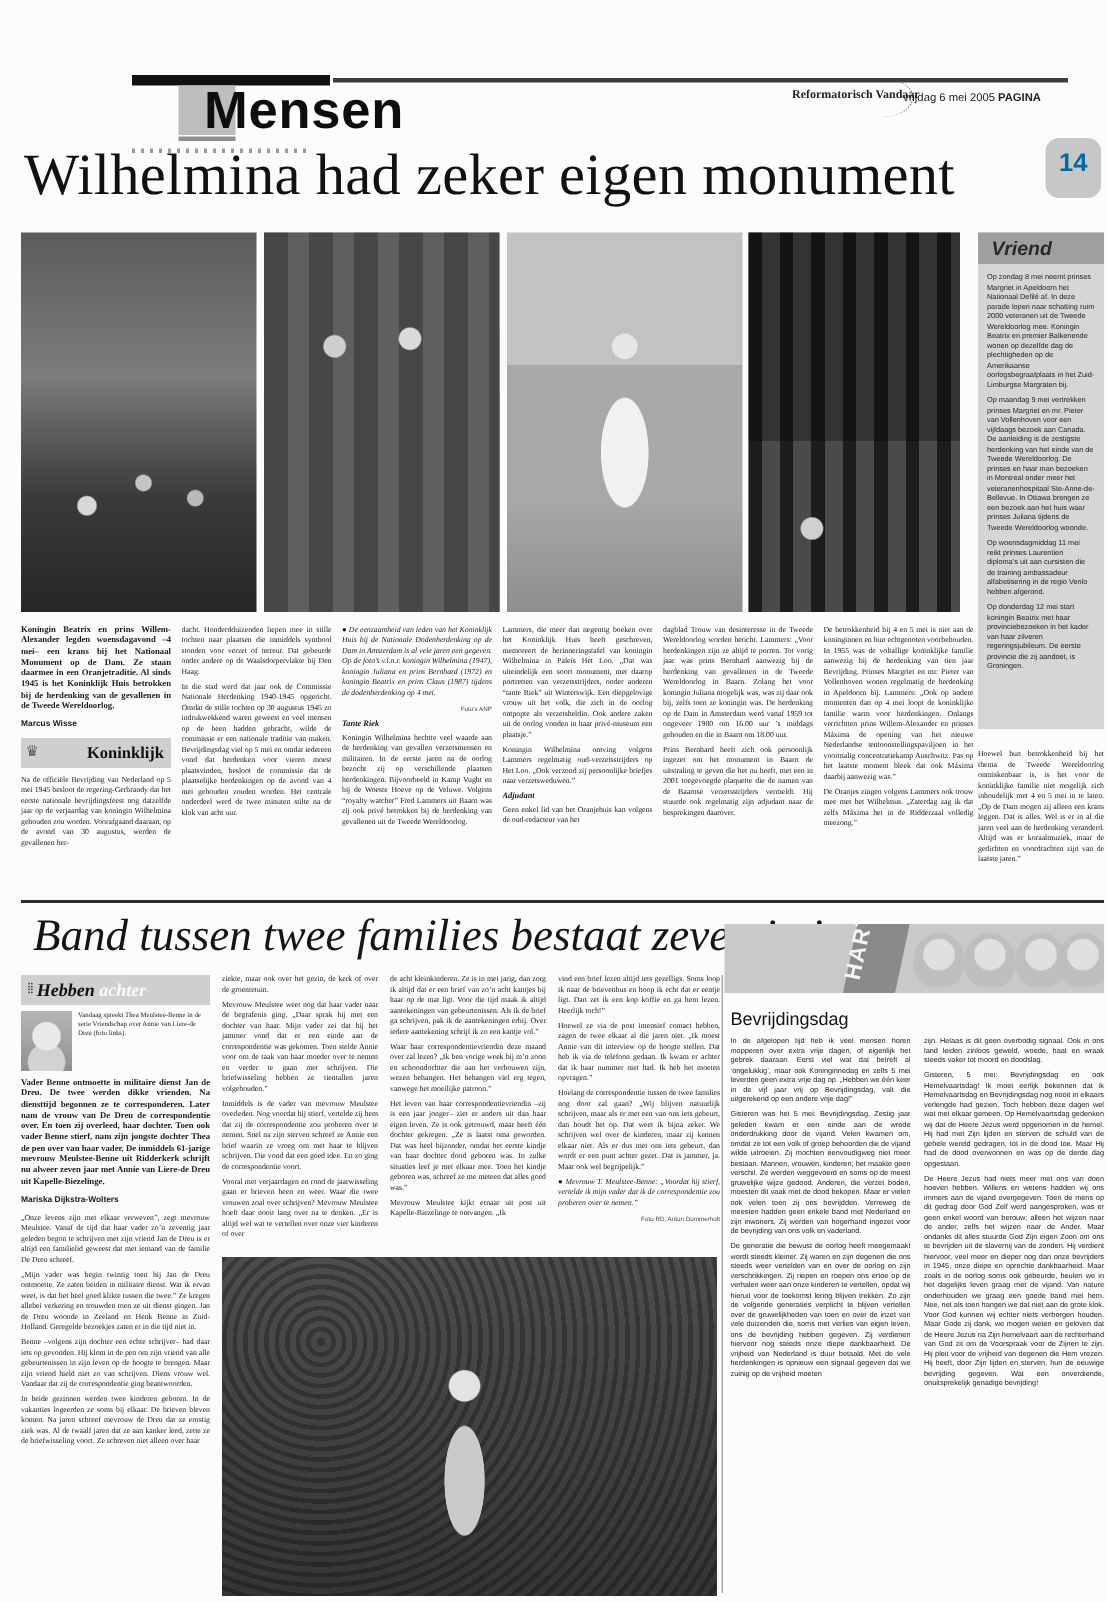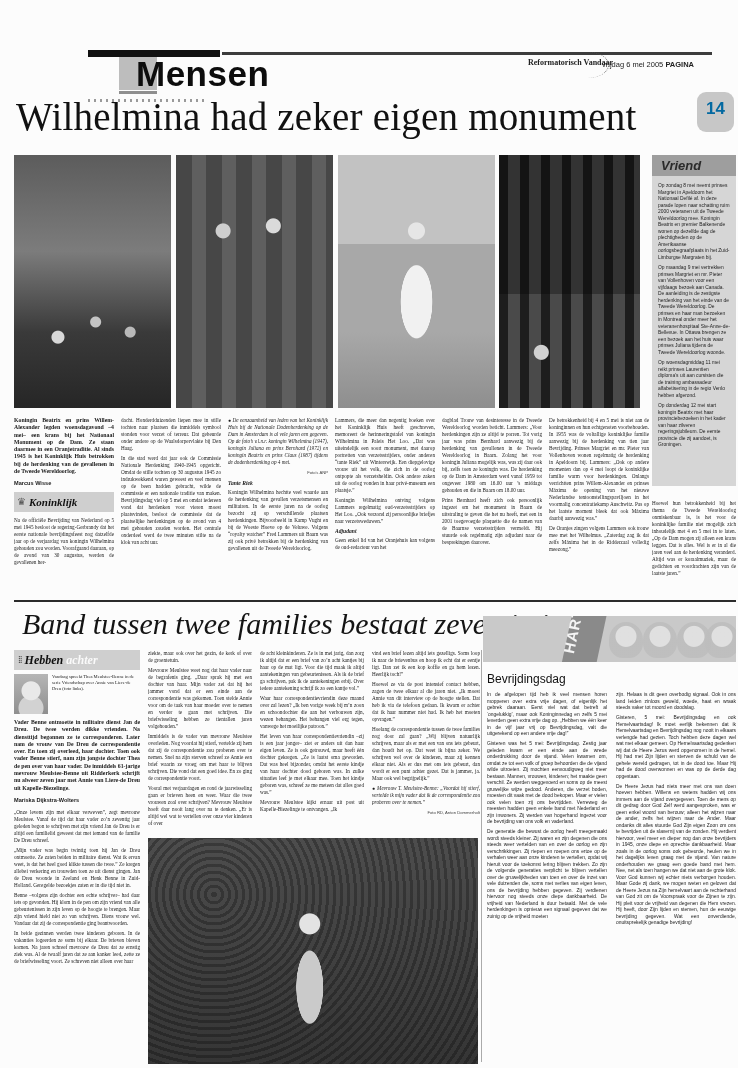--- a/index.html
+++ b/index.html
@@ -56,22 +56,22 @@
   #agenda-body{padding:7px 6px;font-family:"Liberation Sans",sans-serif;font-size:4.9px;
       line-height:6.5px;color:#222;}
   #agenda-body p{margin:0 0 4px 0;}
   
   #a1cols{left:14px;top:417px;width:637px;height:178px;display:flex;gap:7px;overflow:hidden;}
   .c1{width:100px;flex:0 0 100px;overflow:hidden;font-size:5.2px;line-height:7px;text-align:justify;}
   .intro{font-weight:bold;font-size:5.8px;line-height:7.3px;}
   .byline{font-family:"Liberation Sans",sans-serif;font-weight:bold;font-size:5.6px;margin:5px 0;}
   .kickbox{background:#cfcfcf;height:20px;display:flex;align-items:center;gap:3px;
       padding-left:3px;margin:3px 0 5px 0;}
-  .kickbox .kicktext{font-style:italic;font-weight:bold;font-size:11px;color:#111;
-      font-family:"Liberation Serif",serif;}
+  .kickbox .kicktext{font-weight:bold;font-size:11px;color:#111;
+      font-family:"Liberation Serif",serif;margin-left:29px;}
   .crown{color:#555;font-size:10px;line-height:10px;}
   .p{margin:0 0 3px 0;}
   .caption{font-style:italic;}
   .credit{text-align:right;font-family:"Liberation Sans",sans-serif;font-size:4.2px;color:#444;
       font-style:normal;margin:1px 0 4px 0;}
   .sub{font-weight:bold;font-style:italic;font-size:5.6px;margin:3px 0 2px 0;}
   #a1col7{left:652px;top:500px;width:84px;height:95px;font-size:5.2px;line-height:7px;
       text-align:justify;overflow:hidden;}
   
   #rule-mid{left:14px;top:600px;width:722px;height:2px;background:#2b2b2b;}

